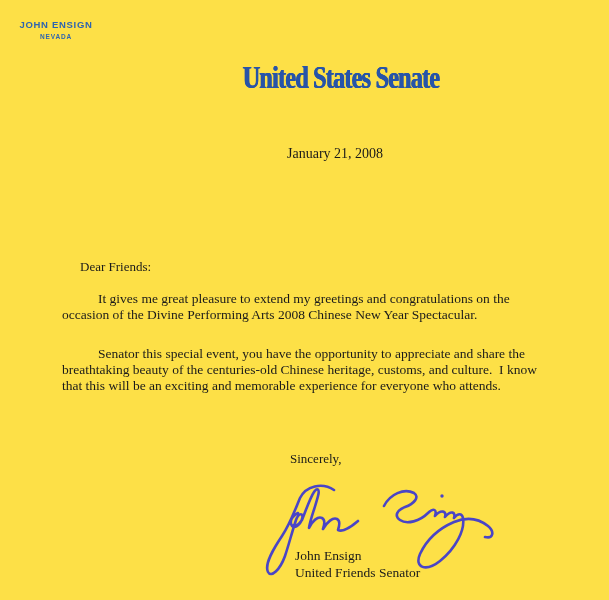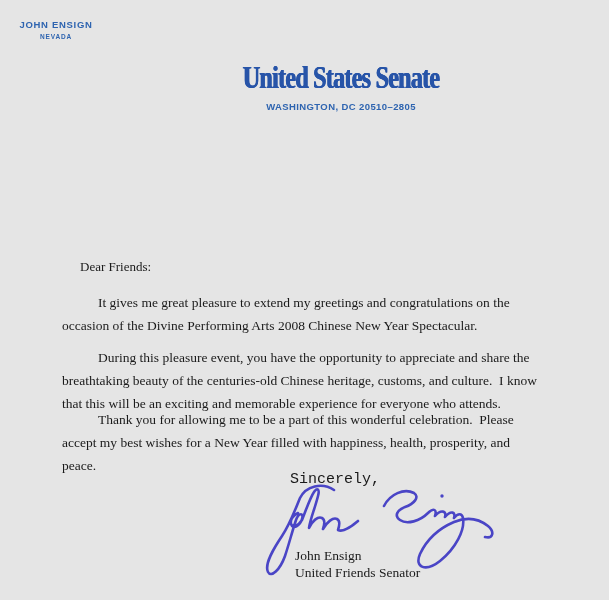--- a/index.html
+++ b/index.html
@@ -1,19 +1,19 @@
 <!DOCTYPE html>
 <html><head>
 <meta charset="utf-8">
 <style>
   html,body{margin:0;padding:0;background:#ffffff;}
   .page{
     position:relative;
     width:609px;height:600px;
-    background:#e5e5e5;
+    background:#fde047;
     overflow:hidden;
     font-family:"Liberation Serif", serif;
     color:#1a1a1a;
   }
   
   .sender{
     position:absolute;left:15px;top:19px;width:82px;
     text-align:center;
     font-family:"Liberation Sans", sans-serif;
     color:#2e64b0;
@@ -47,28 +47,28 @@
     white-space:nowrap;
     font-family:"Liberation Sans", sans-serif;
     font-size:9.5px;font-weight:bold;letter-spacing:0.4px;
     color:#2e64b0;
   }
   
   .date{position:absolute;left:287px;top:146px;font-size:14px;white-space:nowrap;}
   .salutation{position:absolute;left:80px;top:259px;font-size:13px;white-space:nowrap;}
   .para{
     position:absolute;left:62px;width:520px;margin:0;
-    font-size:13.5px;line-height:23px;
+    font-size:13.5px;line-height:16px;
     text-indent:36px;
     white-space:pre-wrap;
   }
   .p1{top:291px;}
   .p2{top:346px;}
   .p3{top:408px;}
-  .closing{position:absolute;left:290px;top:471px;font-size:15px;white-space:nowrap;font-family:Liberation Mono, monospace;}
+  .closing{position:absolute;left:290px;top:451px;font-size:13px;white-space:nowrap;}
   .typed-block{position:absolute;left:295px;top:547px;font-size:13.5px;line-height:17px;}
   .typed-block div{white-space:nowrap;}
   .signature-svg{
     position:absolute;left:248px;top:484px;width:260px;height:95px;
     z-index:2;pointer-events:none;
   }
 </style>
 </head>
 <body>
 
@@ -76,33 +76,30 @@
 
   <div class="sender">
     <div class="sender-name">JOHN ENSIGN</div>
     <div class="sender-state">NEVADA</div>
   </div>
 
   <div class="masthead-title">
     <span class="inner">United States Senate</span>
   </div>
 
-  <div class="masthead-address">WASHINGTON, DC 20510–2805</div>
 
+  <div class="date">January 21, 2008</div>
 
   <div class="salutation">Dear Friends:</div>
 
   <p class="para p1">It gives me great pleasure to extend my greetings and congratulations on the
 occasion of the Divine Performing Arts 2008 Chinese New Year Spectacular.</p>
-  <p class="para p2">During this pleasure event, you have the opportunity to appreciate and share the
+  <p class="para p2">Senator this special event, you have the opportunity to appreciate and share the
 breathtaking beauty of the centuries-old Chinese heritage, customs, and culture.  I know
 that this will be an exciting and memorable experience for everyone who attends.</p>
-  <p class="para p3">Thank you for allowing me to be a part of this wonderful celebration.  Please
-accept my best wishes for a New Year filled with happiness, health, prosperity, and
-peace.</p>
 
   <div class="closing">Sincerely,</div>
 
   <svg class="signature-svg" viewBox="0 0 260 95" xmlns="http://www.w3.org/2000/svg">
     <g fill="none" stroke="#4a45c6" stroke-width="2.6" stroke-linecap="round" stroke-linejoin="round">
       <path d="
         M 86 6
         C 74 -2 58 2 52 14
         C 47 26 42 40 34 52
         C 26 64 16 80 20 88

